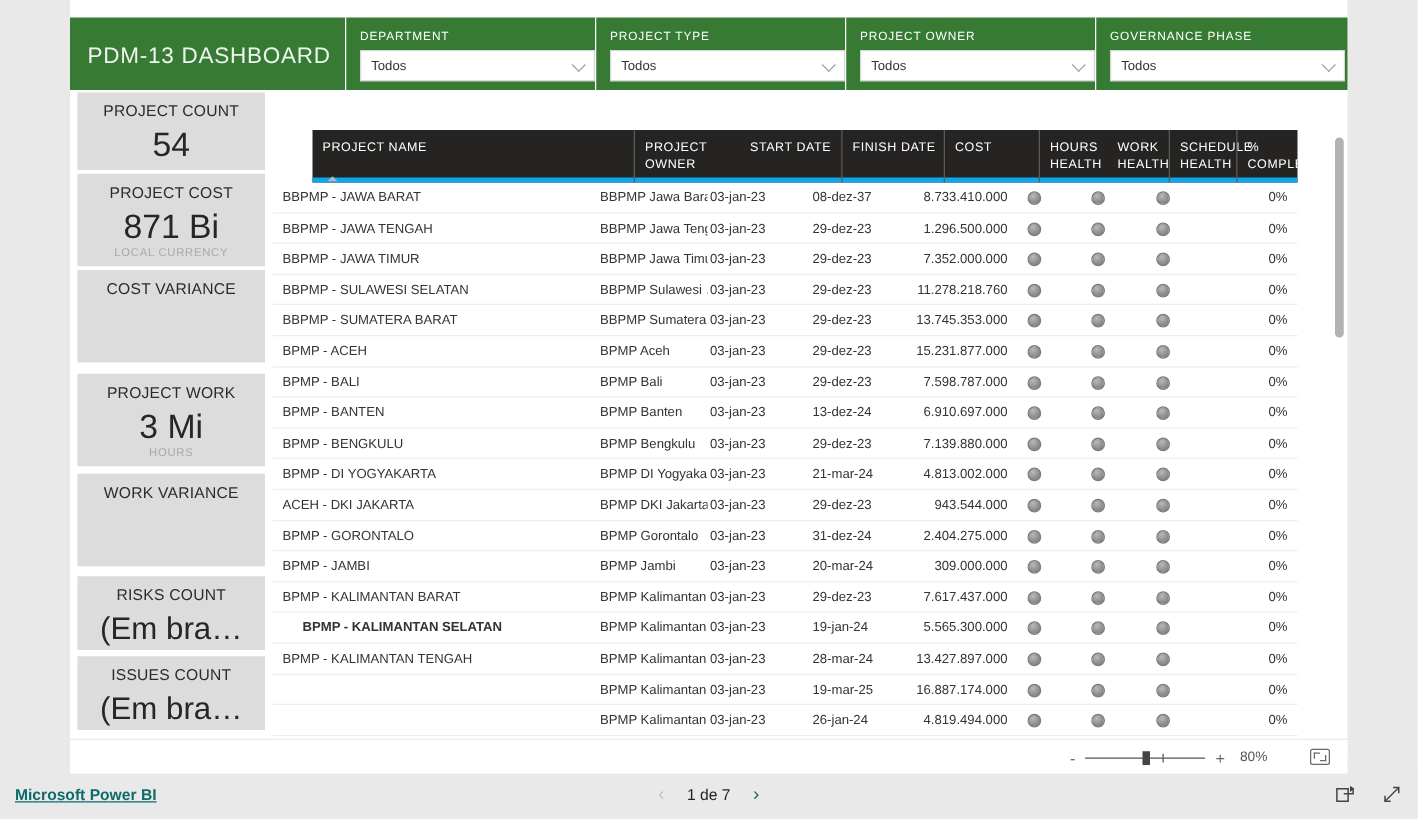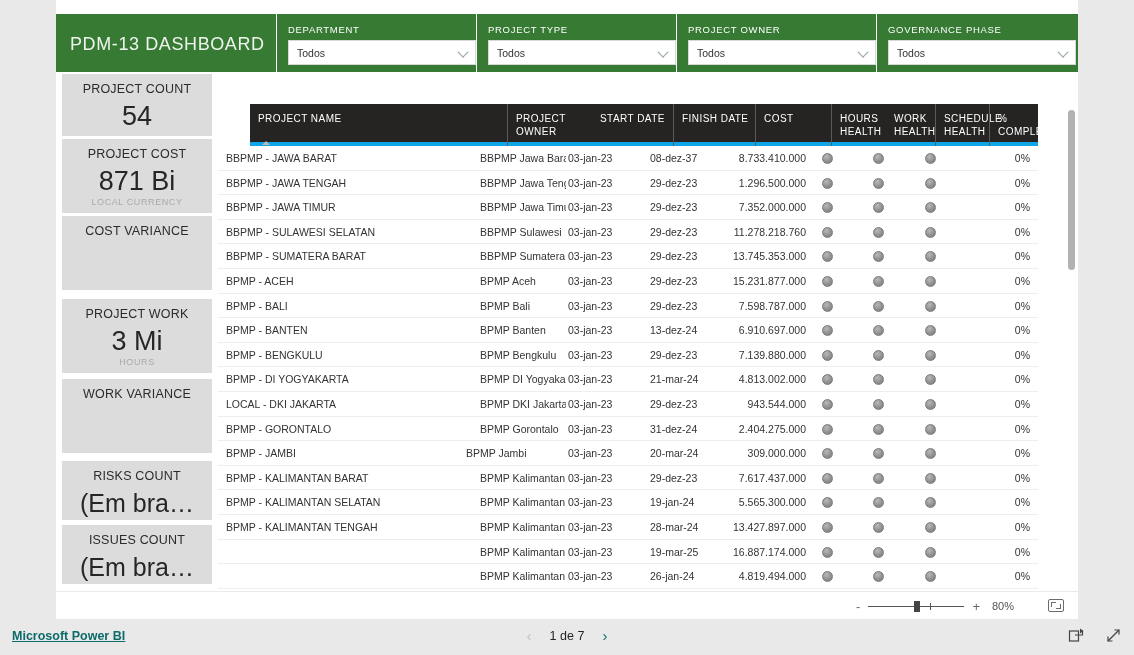--- a/index.html
+++ b/index.html
@@ -396,21 +396,21 @@
           <div class="cell " style="left: 262px; width: 86px;">BPMP DI Yogyaka…</div>
           <div class="cell " style="left: 350px; width: 66px;">03-jan-23</div>
           <div class="cell " style="left: 432px; width: 66px;">21-mar-24</div>
           <div class="cell num" style="left: 470px; width: 118px;">4.813.002.000</div>
           <div class="cell num" style="left: 730px; width: 82px;">0%</div>
           <span class="dot" style="left: 604px;"></span>
           <span class="dot" style="left: 655px;"></span>
           <span class="dot" style="left: 707px;"></span>
         </div>
         <div class="row">
-          <div class="cell " style="left: 8px; width: 250px;">LOCAL - DKI JAKARTA</div>
+          <div class="cell " style="left: 8px; width: 250px;">ACEH - DKI JAKARTA</div>
           <div class="cell " style="left: 262px; width: 86px;">BPMP DKI Jakarta</div>
           <div class="cell " style="left: 350px; width: 66px;">03-jan-23</div>
           <div class="cell " style="left: 432px; width: 66px;">29-dez-23</div>
           <div class="cell num" style="left: 470px; width: 118px;">943.544.000</div>
           <div class="cell num" style="left: 730px; width: 82px;">0%</div>
           <span class="dot" style="left: 604px;"></span>
           <span class="dot" style="left: 655px;"></span>
           <span class="dot" style="left: 707px;"></span>
         </div>
         <div class="row">
@@ -419,42 +419,42 @@
           <div class="cell " style="left: 350px; width: 66px;">03-jan-23</div>
           <div class="cell " style="left: 432px; width: 66px;">31-dez-24</div>
           <div class="cell num" style="left: 470px; width: 118px;">2.404.275.000</div>
           <div class="cell num" style="left: 730px; width: 82px;">0%</div>
           <span class="dot" style="left: 604px;"></span>
           <span class="dot" style="left: 655px;"></span>
           <span class="dot" style="left: 707px;"></span>
         </div>
         <div class="row">
           <div class="cell " style="left: 8px; width: 250px;">BPMP - JAMBI</div>
-          <div class="cell " style="left: 248px; width: 86px;">BPMP Jambi</div>
+          <div class="cell " style="left: 262px; width: 86px;">BPMP Jambi</div>
           <div class="cell " style="left: 350px; width: 66px;">03-jan-23</div>
           <div class="cell " style="left: 432px; width: 66px;">20-mar-24</div>
           <div class="cell num" style="left: 470px; width: 118px;">309.000.000</div>
           <div class="cell num" style="left: 730px; width: 82px;">0%</div>
           <span class="dot" style="left: 604px;"></span>
           <span class="dot" style="left: 655px;"></span>
           <span class="dot" style="left: 707px;"></span>
         </div>
         <div class="row">
           <div class="cell " style="left: 8px; width: 250px;">BPMP - KALIMANTAN BARAT</div>
           <div class="cell " style="left: 262px; width: 86px;">BPMP Kalimantan…</div>
           <div class="cell " style="left: 350px; width: 66px;">03-jan-23</div>
           <div class="cell " style="left: 432px; width: 66px;">29-dez-23</div>
           <div class="cell num" style="left: 470px; width: 118px;">7.617.437.000</div>
           <div class="cell num" style="left: 730px; width: 82px;">0%</div>
           <span class="dot" style="left: 604px;"></span>
           <span class="dot" style="left: 655px;"></span>
           <span class="dot" style="left: 707px;"></span>
         </div>
         <div class="row">
-          <div class="cell " style="left: 8px; width: 250px;">BPMP - KALIMANTAN SELATAN</div>
+          <div class="cell " style="left: 24px; width: 250px; font-weight: bold;">BPMP - KALIMANTAN SELATAN</div>
           <div class="cell " style="left: 262px; width: 86px;">BPMP Kalimantan…</div>
           <div class="cell " style="left: 350px; width: 66px;">03-jan-23</div>
           <div class="cell " style="left: 432px; width: 66px;">19-jan-24</div>
           <div class="cell num" style="left: 470px; width: 118px;">5.565.300.000</div>
           <div class="cell num" style="left: 730px; width: 82px;">0%</div>
           <span class="dot" style="left: 604px;"></span>
           <span class="dot" style="left: 655px;"></span>
           <span class="dot" style="left: 707px;"></span>
         </div>
         <div class="row">

